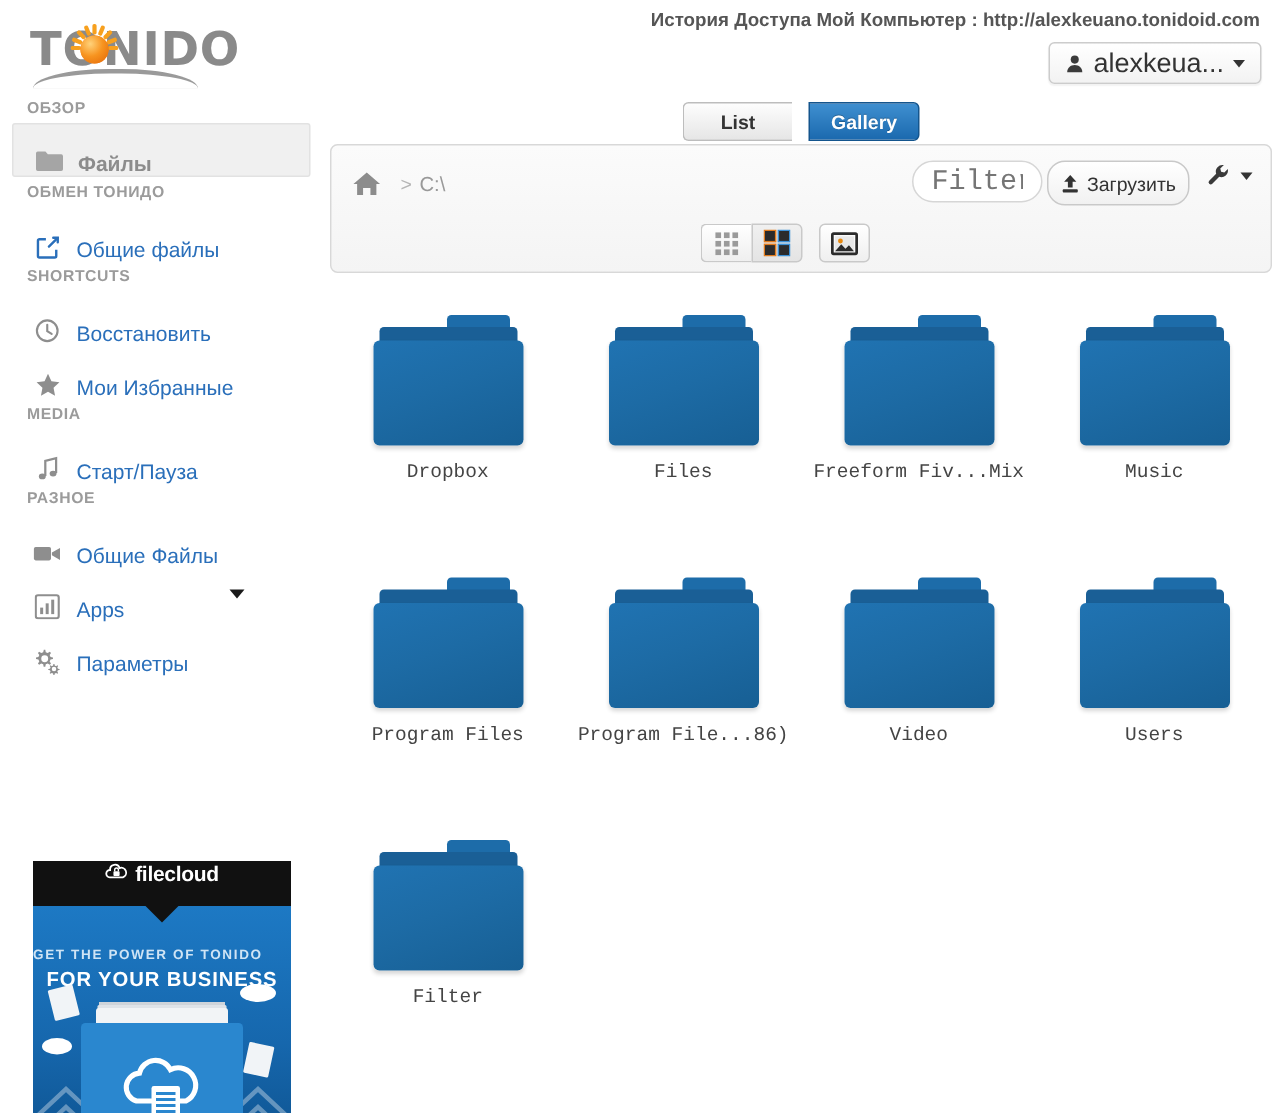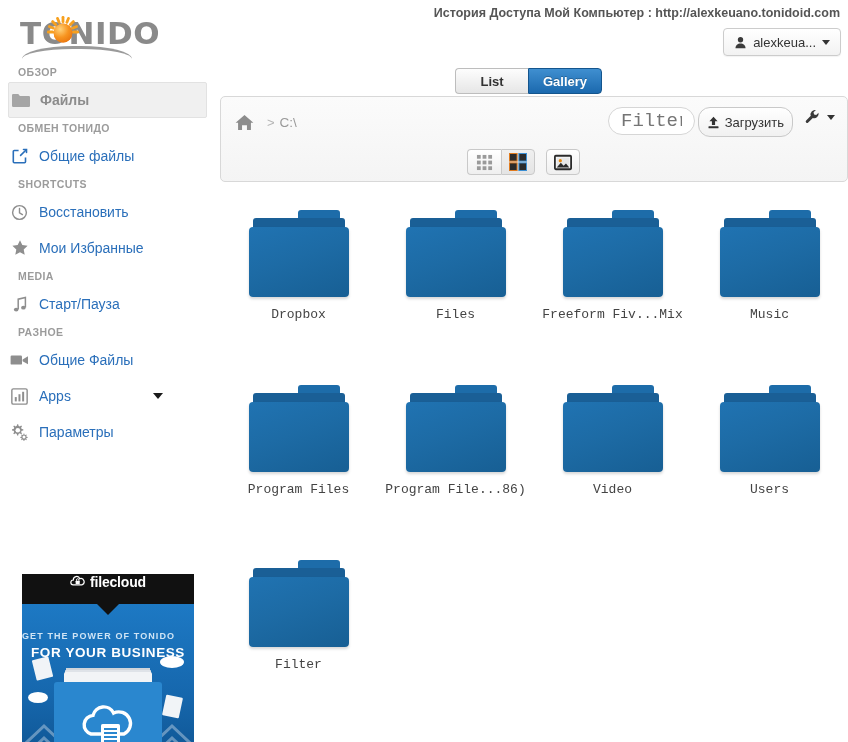--- a/index.html
+++ b/index.html
@@ -73,21 +73,21 @@
     height: 28px;
     min-width: 98px;
     padding: 0 10px;
     box-sizing: border-box;
     background: linear-gradient(to bottom, #ffffff 0%, #f2f2f2 100%);
     border: 1px solid #cccccc;
     border-radius: 4px;
     display: flex;
     align-items: center;
     gap: 6px;
-    font-size: 13px;
+    font-size: 18px;
     color: #333333;
     cursor: pointer;
     box-shadow: 0 1px 1px rgba(0,0,0,0.05);
   }
   .caret-down {
     width: 0; height: 0;
     border-left: 4px solid transparent;
     border-right: 4px solid transparent;
     border-top: 5px solid #333333;
     display: inline-block;
@@ -106,23 +106,23 @@
     font-weight: bold;
     color: #9b9b9b;
     letter-spacing: 0.4px;
     padding: 0 0 0 18px;
     height: 20px;
     line-height: 20px;
   }
   .side-item {
     height: 36px;
     margin: 0 8px;
-    padding-left: 2px;
-    display: flex;
-    align-items: center;
+    padding-left: 14px;
+    display: flex;
+    align-items: flex-end;
     gap: 10px;
     border-radius: 2px;
     color: #2a6fba;
     font-size: 14px;
     cursor: pointer;
     position: relative;
   }
   .side-item.active {
     background: #f0f0f0;
     border: 1px solid #e2e2e2;
@@ -281,20 +281,21 @@
     border-radius: 4px 0 0 4px;
     border-right: none;
     text-align: right;
   }
   .tab.active {
     background: linear-gradient(to bottom, #3f8fd0 0%, #1b69ae 100%);
     color: #ffffff;
     border-radius: 0 4px 4px 0;
     border-color: #14558d;
     text-shadow: 0 -1px 0 rgba(0,0,0,0.25);
+    margin-left: 11px;
   }
   .panel {
     position: absolute;
     left: 0; top: 0;
     width: 628px;
     height: 86px;
     border: 1px solid #d8d8d8;
     border-radius: 5px;
     background: linear-gradient(to bottom, #fbfbfb 0%, #f4f4f4 100%);
     box-sizing: border-box;

